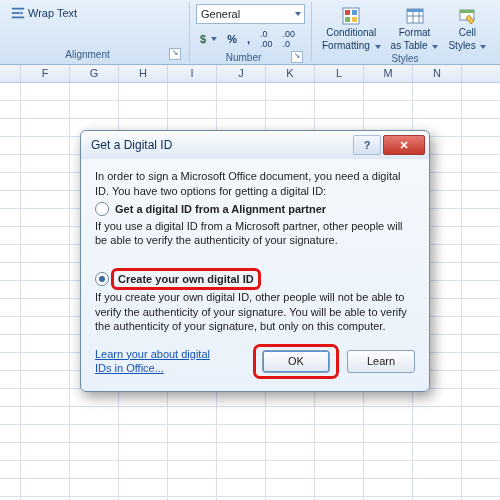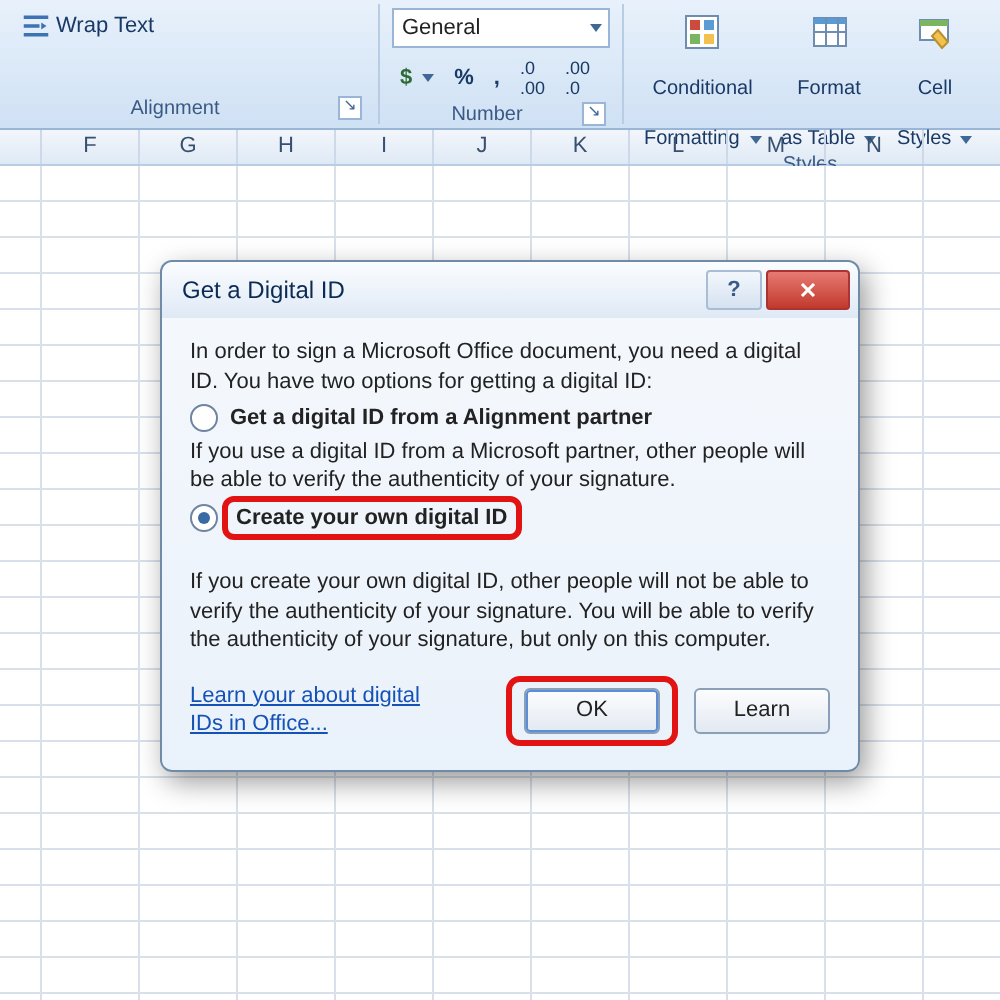--- a/index.html
+++ b/index.html
@@ -1,21 +1,21 @@
 <!DOCTYPE html>
 <html><head>
 <meta charset="utf-8">
 <style>
 html,body{margin:0;padding:0;font-family:"Segoe UI",Tahoma,sans-serif;font-size:11px;color:#222;background:#fff;width:500px;height:500px;overflow:hidden}
 .ribbon{background:linear-gradient(#e8f1fb,#cfe1f4);border-bottom:1px solid #9ab6d6;height:62px;display:flex;align-items:flex-start;padding-top:2px}
 .rgroup{border-right:1px solid #b8cde4;height:60px;display:flex;flex-direction:column;justify-content:space-between;padding:0 6px;box-sizing:border-box}
 .rgroup .gname{font-size:10px;text-align:center;color:#3a5a85;padding-bottom:2px}
 .rbtn{display:flex;align-items:center;gap:3px;padding:1px 4px;border:1px solid transparent;border-radius:2px;font-size:11px;color:#1a3a66}
 .ricon{width:14px;height:14px;display:inline-block}
-.bigbtn{display:flex;flex-direction:column;align-items:center;gap:14px;padding:2px 4px;font-size:10px;color:#1a3a66;text-align:center;line-height:1.05}
+.bigbtn{display:flex;flex-direction:column;align-items:center;gap:2px;padding:2px 4px;font-size:10px;color:#1a3a66;text-align:center;line-height:1.05}
 .bigbtn .ricon{width:20px;height:20px}
 .dd{width:0;height:0;border-left:3px solid transparent;border-right:3px solid transparent;border-top:4px solid #416796;display:inline-block;margin-left:2px}
 .combo{background:#fff;border:1px solid #9ab6d6;height:18px;line-height:18px;padding:0 14px 0 4px;font-size:11px;position:relative;min-width:56px}
 .combo .dd{position:absolute;right:3px;top:7px}
 .launch{width:10px;height:10px;border:1px solid #9ab6d6;background:#fff;font-size:8px;line-height:8px;text-align:center;color:#416796;margin:0 2px 2px auto}
 .colhdr{display:flex;height:17px;background:linear-gradient(#f2f6fb,#dfe9f5);border-bottom:1px solid #b8cde4}
 .colhdr div{width:48px;border-right:1px solid #cdd9e8;text-align:center;font-size:11px;color:#38506f;line-height:17px}
 .grid{position:relative;height:421px;background:#fff}
 .grid .row{height:17px;border-bottom:1px solid #d9e0ea;display:flex}
 .grid .row div{width:48px;border-right:1px solid #d9e0ea}
@@ -453,27 +453,27 @@
   </div>
   <div class="dbody">
     <div>In order to sign a Microsoft Office document, you need a digital ID. You have two options for getting a digital ID:</div>
 
     <div class="opt">
       <span class="radio"></span>
       <span class="optlabel">Get a digital ID from a Alignment partner</span>
     </div>
     <div style="margin-top:2px">If you use a digital ID from a Microsoft partner, other people will be able to verify the authenticity of your signature.</div>
 
-    <div class="opt" style="margin-top:2px">
+    <div class="opt" style="margin-top:22px">
       <span class="radio sel"></span>
       <span class="hl">
         <span class="optlabel">Create your own digital ID</span>
       </span>
     </div>
-    <div style="margin-top:16px">If you create your own digital ID, other people will not be able to verify the authenticity of your signature. You will be able to verify the authenticity of your signature, but only on this computer.</div>
+    <div style="margin-top:2px">If you create your own digital ID, other people will not be able to verify the authenticity of your signature. You will be able to verify the authenticity of your signature, but only on this computer.</div>
 
     <div class="btnrow">
       <div class="linkcol">
         <span class="link">
           <span>Learn your about digital</span><br>
           <span>IDs in Office...</span>
         </span>
       </div>
       <span class="okwrap">
         <div class="pushbtn default">

